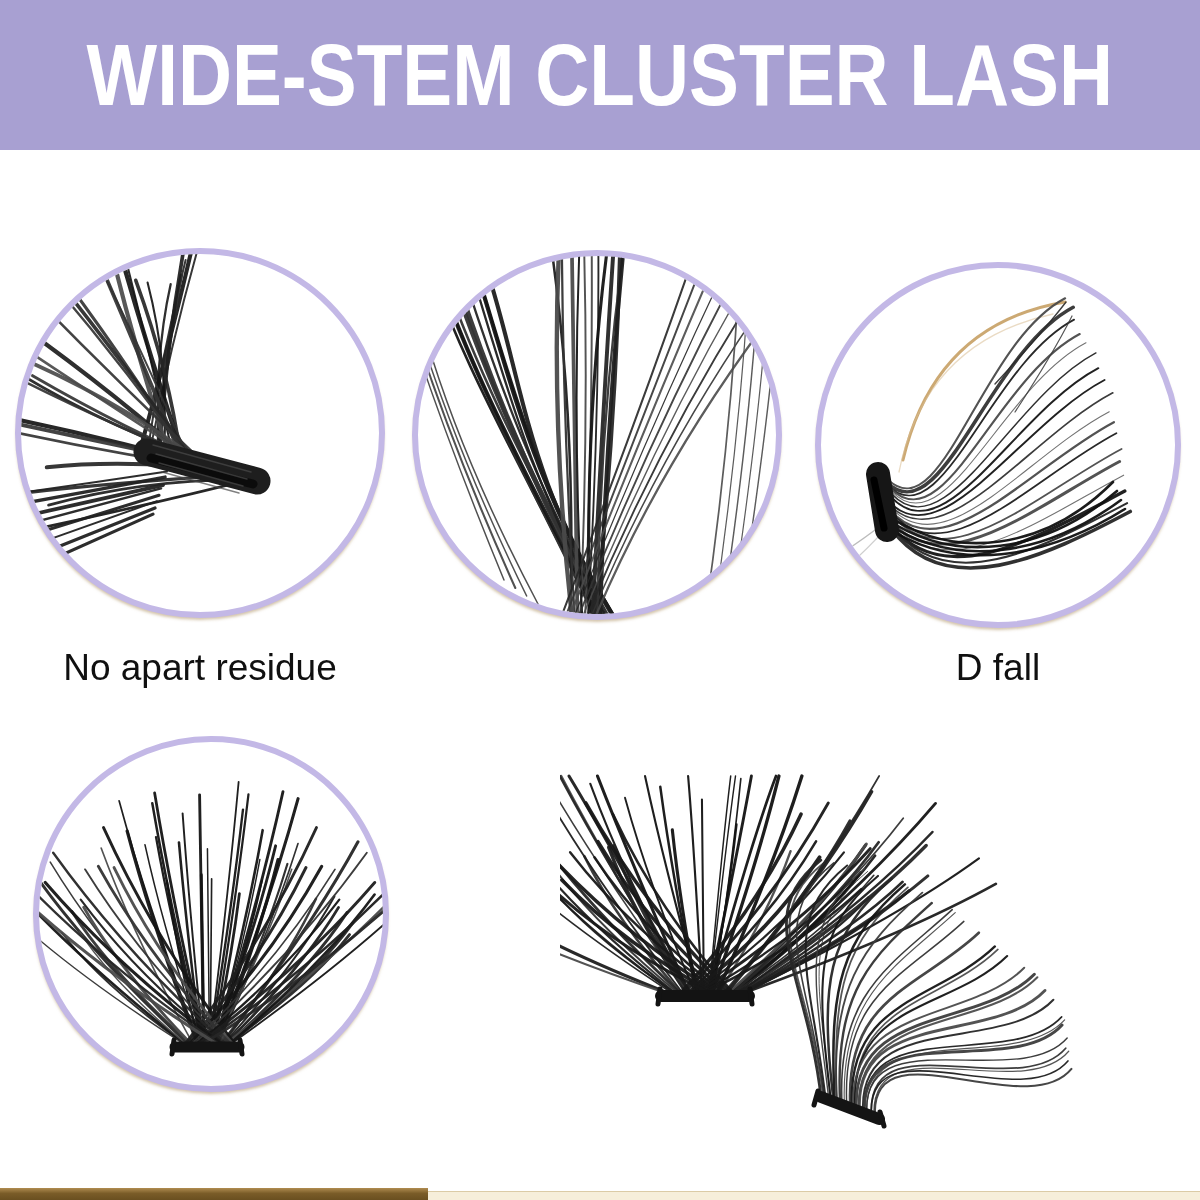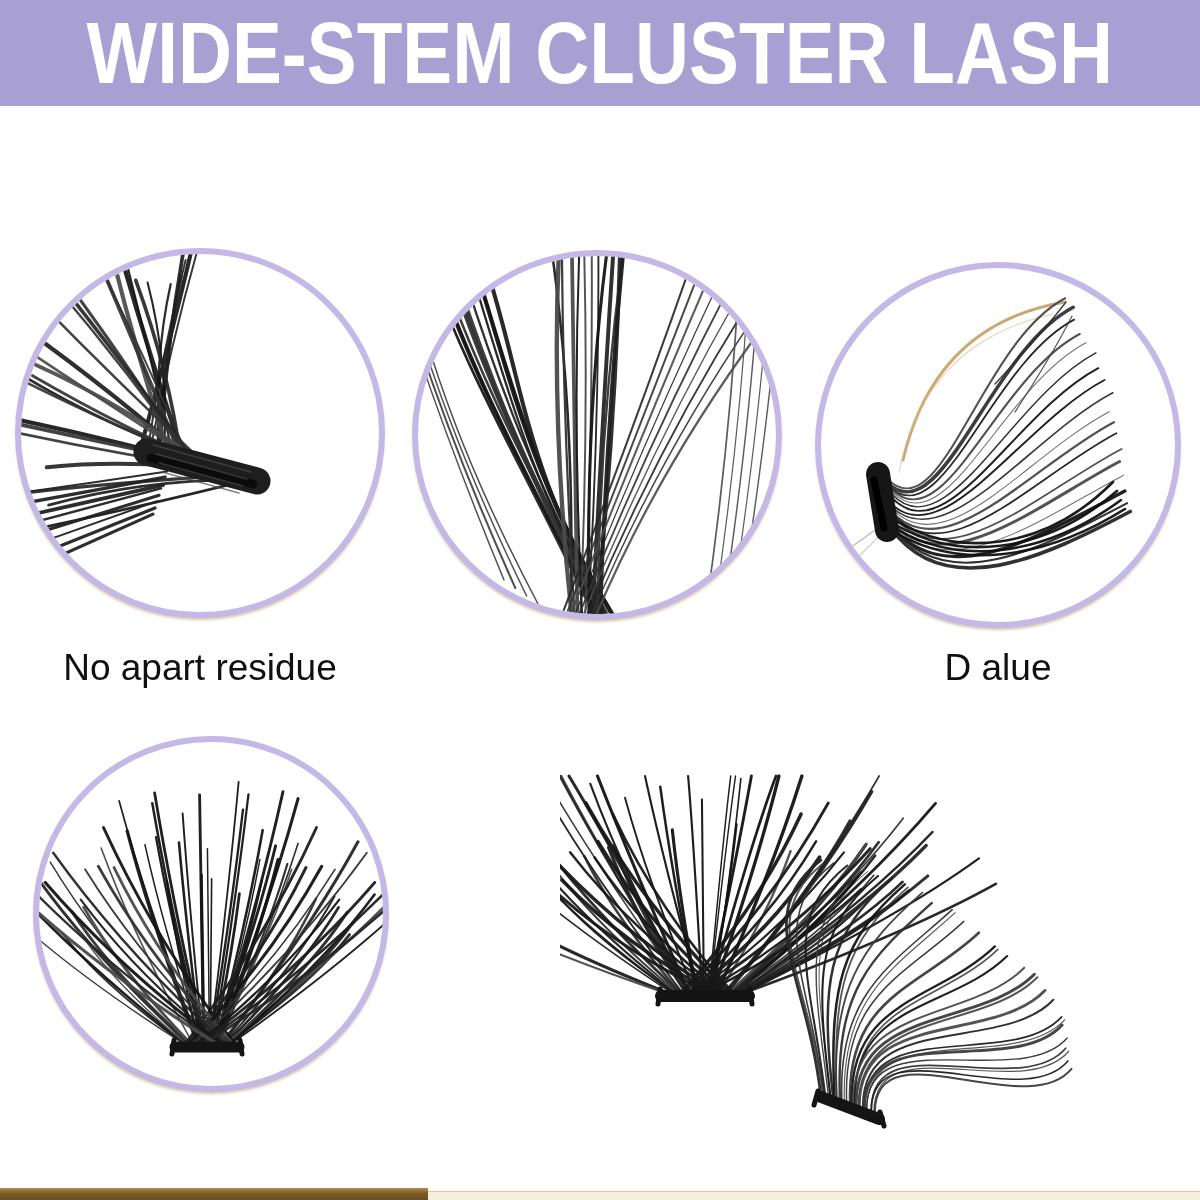--- a/index.html
+++ b/index.html
@@ -1,19 +1,19 @@
 <!DOCTYPE html>
 <html style="--banner-bg: #a8a0d2; --banner-text: #ffffff; --circle-border: #c3b8e6; --label-text: #101010; --edge-cream: #f6eeda; --page-bg: #ffffff;"><head>
 <meta charset="utf-8">
 <style>
   html,body{margin:0;padding:0;width:1200px;height:1200px;overflow:hidden;background:#fff;}
   body{font-family:"Liberation Sans", sans-serif;}
   .page{position:relative;width:1200px;height:1200px;background:var(--page-bg,#fff);overflow:hidden;}
 
-  .banner{position:absolute;left:0;top:0;width:1200px;height:106px;
+  .banner{position:absolute;left:0;top:0;width:1200px;height:150px;
           background:var(--banner-bg,#a8a0d2);display:flex;align-items:center;justify-content:center;}
   .banner h1{margin:0;color:var(--banner-text,#fff);font-size:88px;font-weight:bold;
              white-space:nowrap;transform:scaleX(.85);letter-spacing:0px;line-height:1;}
 
   .circle{position:absolute;box-sizing:border-box;border:6px solid var(--circle-border,#c3b8e6);
           border-radius:50%;background:#fff;overflow:hidden;
           box-shadow:0 3px 3px -1px rgba(176,150,104,.55);}
   .circle svg{position:absolute;left:-6px;top:-6px;display:block;}
 
   .c1{left:15px;top:248px;width:370px;height:370px;}
@@ -238,21 +238,21 @@
         <path d="M186.25,308 Q74.71219887881695,231.7775050058011 -8.825602242366102,145.55501001160218" fill="none" stroke="#262626" stroke-width="2.3536831898847597" stroke-linecap="round" opacity="0.95"></path>
         <path d="M170,308 Q286.04165083901484,235.89914051663675 374.08330167802967,153.79828103327353" fill="none" stroke="#262626" stroke-width="2.9554034073837103" stroke-linecap="round" opacity="0.95"></path>
         <path d="M184,308 Q67.95834916098515,235.89914051663675 -20.0833016780297,153.79828103327353" fill="none" stroke="#4a4a4a" stroke-width="3.1883171461988242" stroke-linecap="round" opacity="0.95"></path>
         <path d="M142,311 L206,311" fill="none" stroke="#141414" stroke-width="11" stroke-linecap="round"></path>
         <path d="M141,304 L139,318" fill="none" stroke="#141414" stroke-width="5" stroke-linecap="round"></path>
         <path d="M207,304 L209,318" fill="none" stroke="#141414" stroke-width="5" stroke-linecap="round"></path>
       </svg>
   </div>
 
   <div class="label l1">No apart residue</div>
-  <div class="label l3">D alue</div>
+  <div class="label l3">D fall</div>
 
   <svg id="ph5" class="loose" width="560" height="390" viewBox="0 0 560 390">
       <path d="M139.9518641922623,234 Q104.60475318681374,106.83981149951197 85.0158316372457,16" fill="none" stroke="#121212" stroke-width="2.122263364586979" stroke-linecap="round" opacity="0.95"></path>
       <path d="M178.26577822491527,234 Q270.4284089979633,180.79902059031818 308.54853105035534,137.27094652785124" fill="none" stroke="#1d1d1d" stroke-width="2.21784095428884" stroke-linecap="round" opacity="0.95"></path>
       <path d="M151.9032223704271,234 Q195.18003120106619,110.81002604611056 218.95366866096634,16" fill="none" stroke="#121212" stroke-width="3.2575080782175063" stroke-linecap="round" opacity="0.95"></path>
       <path d="M148.92314480012283,234 Q162.6401464139333,82.6353189915398 170.70400749206004,16" fill="none" stroke="#121212" stroke-width="1.5012201700359582" stroke-linecap="round" opacity="0.95"></path>
       <path d="M181.0996068189852,234 Q305.97794257610246,169.05889117304577 367.8694965039405,115.92525667826501" fill="none" stroke="#262626" stroke-width="2.94053634731099" stroke-linecap="round" opacity="0.95"></path>
       <path d="M172.21881954465061,234 Q268.37145129394645,157.93331059378798 314.9900453296222,95.69692835234179" fill="none" stroke="#1d1d1d" stroke-width="2.687385589443147" stroke-linecap="round" opacity="0.95"></path>
       <path d="M180.90494060935453,234 Q334.99552712381205,159.4609763691605 418.94086903475636,98.47450248938279" fill="none" stroke="#151515" stroke-width="2.1178367492742836" stroke-linecap="round" opacity="0.95"></path>
       <path d="M170.42720373906195,234 Q282.5572242910305,137.34369175643684 343.221910734116,58.26125773897607" fill="none" stroke="#333333" stroke-width="1.7588291518390178" stroke-linecap="round" opacity="0.95"></path>

